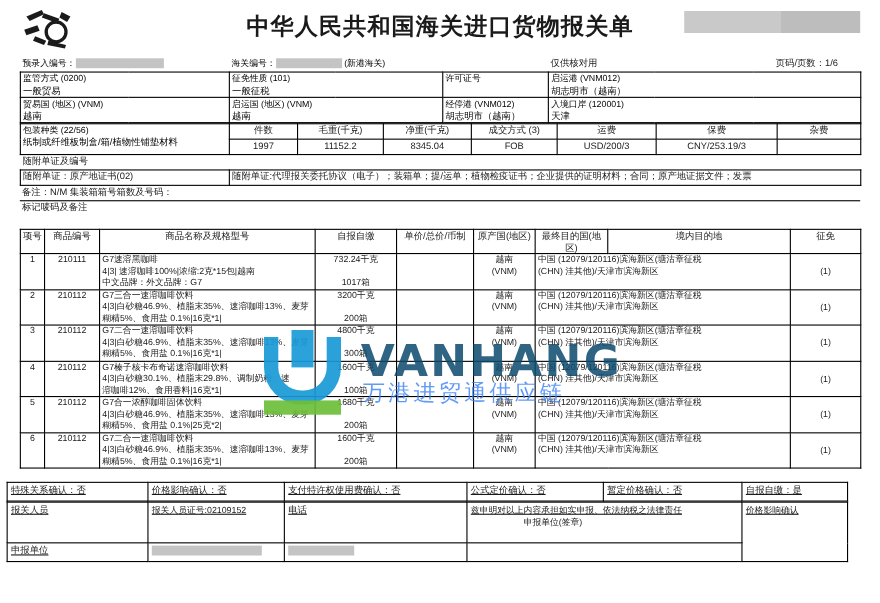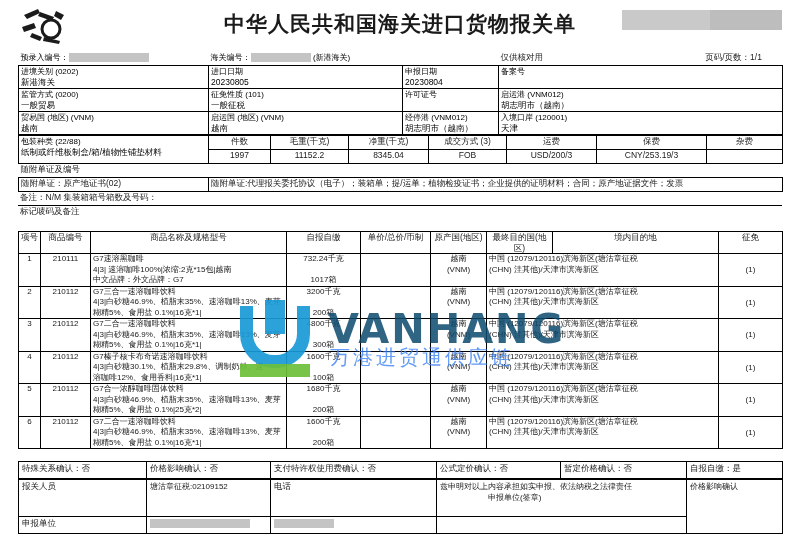--- a/index.html
+++ b/index.html
@@ -69,21 +69,21 @@
   .wm .txt{
     position:absolute;left:96px;top:6px;font-size:40px;font-weight:bold;
     color:#0c4a6e;opacity:.85;letter-spacing:2px;
     font-family:"DejaVu Sans","Liberation Sans",sans-serif;
   }
   .wm .sub2{
     position:absolute;left:98px;top:44px;font-size:20px;color:#3b82f6;opacity:.8;
     letter-spacing:3px;font-family:"DejaVu Sans","Liberation Sans",sans-serif;
   }
 
-  .footblk{width:764px;margin:0 18px;}
+  .footblk{width:764px;margin:0 6px;text-decoration:underline;}
   .footblk td{border:1px solid #000;font-size:8.5px;padding:1px 3px;height:14px;vertical-align:top;}
   .footblk .tall{height:34px;}
   .small{font-size:8px;}
 </style>
 </head>
 <body>
 
 <div class="page">
 
   <div class="hdr">
@@ -118,41 +118,23 @@
     <tbody>
         <tr>
       <td class="nb" colspan="2">
         <span class="lab">预录入编号：</span><span class="redact r80"></span>
       </td>
       <td class="nb" colspan="3">
         <span class="lab">海关编号：</span><span class="redact r60"></span>
         <span class="lab">(新港海关)</span>
       </td>
       <td class="nb" colspan="2">仅供核对用</td>
-      <td class="nb ctr">页码/页数：1/1</td>
-    </tr>
-
-    <tr>
-      <td colspan="2">
-        <span class="lab">进境关别  (0202)</span><br>
-        <span class="val">新港海关</span>
-      </td>
-      <td colspan="2">
-        <span class="lab">进口日期</span><br>
-        <span class="val">20230805</span>
-      </td>
-      <td>
-        <span class="lab">申报日期</span><br>
-        <span class="val">20230804</span>
-      </td>
-      <td colspan="3">
-        <span class="lab">备案号</span><br>
-        <span class="val"></span>
-      </td>
-    </tr>
+      <td class="nb ctr">页码/页数：1/6</td>
+    </tr>
+
 
 
     <tr>
       <td colspan="2">
         <span class="lab">监管方式  (0200)</span><br>
         <span class="val">一般贸易</span>
       </td>
       <td colspan="2">
         <span class="lab">征免性质  (101)</span><br>
         <span class="val">一般征税</span>
@@ -195,21 +177,21 @@
         <col style="width:78px">
       <col style="width:80px">
         <col style="width:78px">
         <col style="width:90px">
       <col style="width:110px">
         <col style="width:76px">
     </colgroup>
     <tbody>
         <tr>
       <td rowspan="2">
-        <span class="lab">包装种类 (22/88)</span><br>
+        <span class="lab">包装种类 (22/56)</span><br>
         <span class="val">纸制或纤维板制盒/箱/植物性铺垫材料</span>
       </td>
       <td class="ctr">件数</td>
       <td class="ctr">毛重(千克)</td>
       <td class="ctr">净重(千克)</td>
       <td class="ctr">成交方式 (3)</td>
       <td class="ctr">运费</td>
       <td class="ctr">保费</td>
       <td class="ctr">杂费</td>
     </tr>
@@ -413,21 +395,21 @@
         <col style="width:166px">
       <col style="width:250px">
         <col style="width:96px">
     </colgroup>
     <tbody>
         <tr>
       <td class="tall">
         <span>报关人员</span>
       </td>
       <td class="tall">
-        <span class="small">塘沽章征税:02109152</span>
+        <span class="small">报关人员证号:02109152</span>
       </td>
       <td class="tall">
         <span>电话</span>
       </td>
       <td class="tall" rowspan="1">
         <span class="small">兹申明对以上内容承担如实申报、依法纳税之法律责任</span><br>
         <span class="small" style="display:inline-block;margin-left:48px">申报单位(签章)</span>
       </td>
       <td class="tall" rowspan="2">
         <span class="small">价格影响确认</span>

